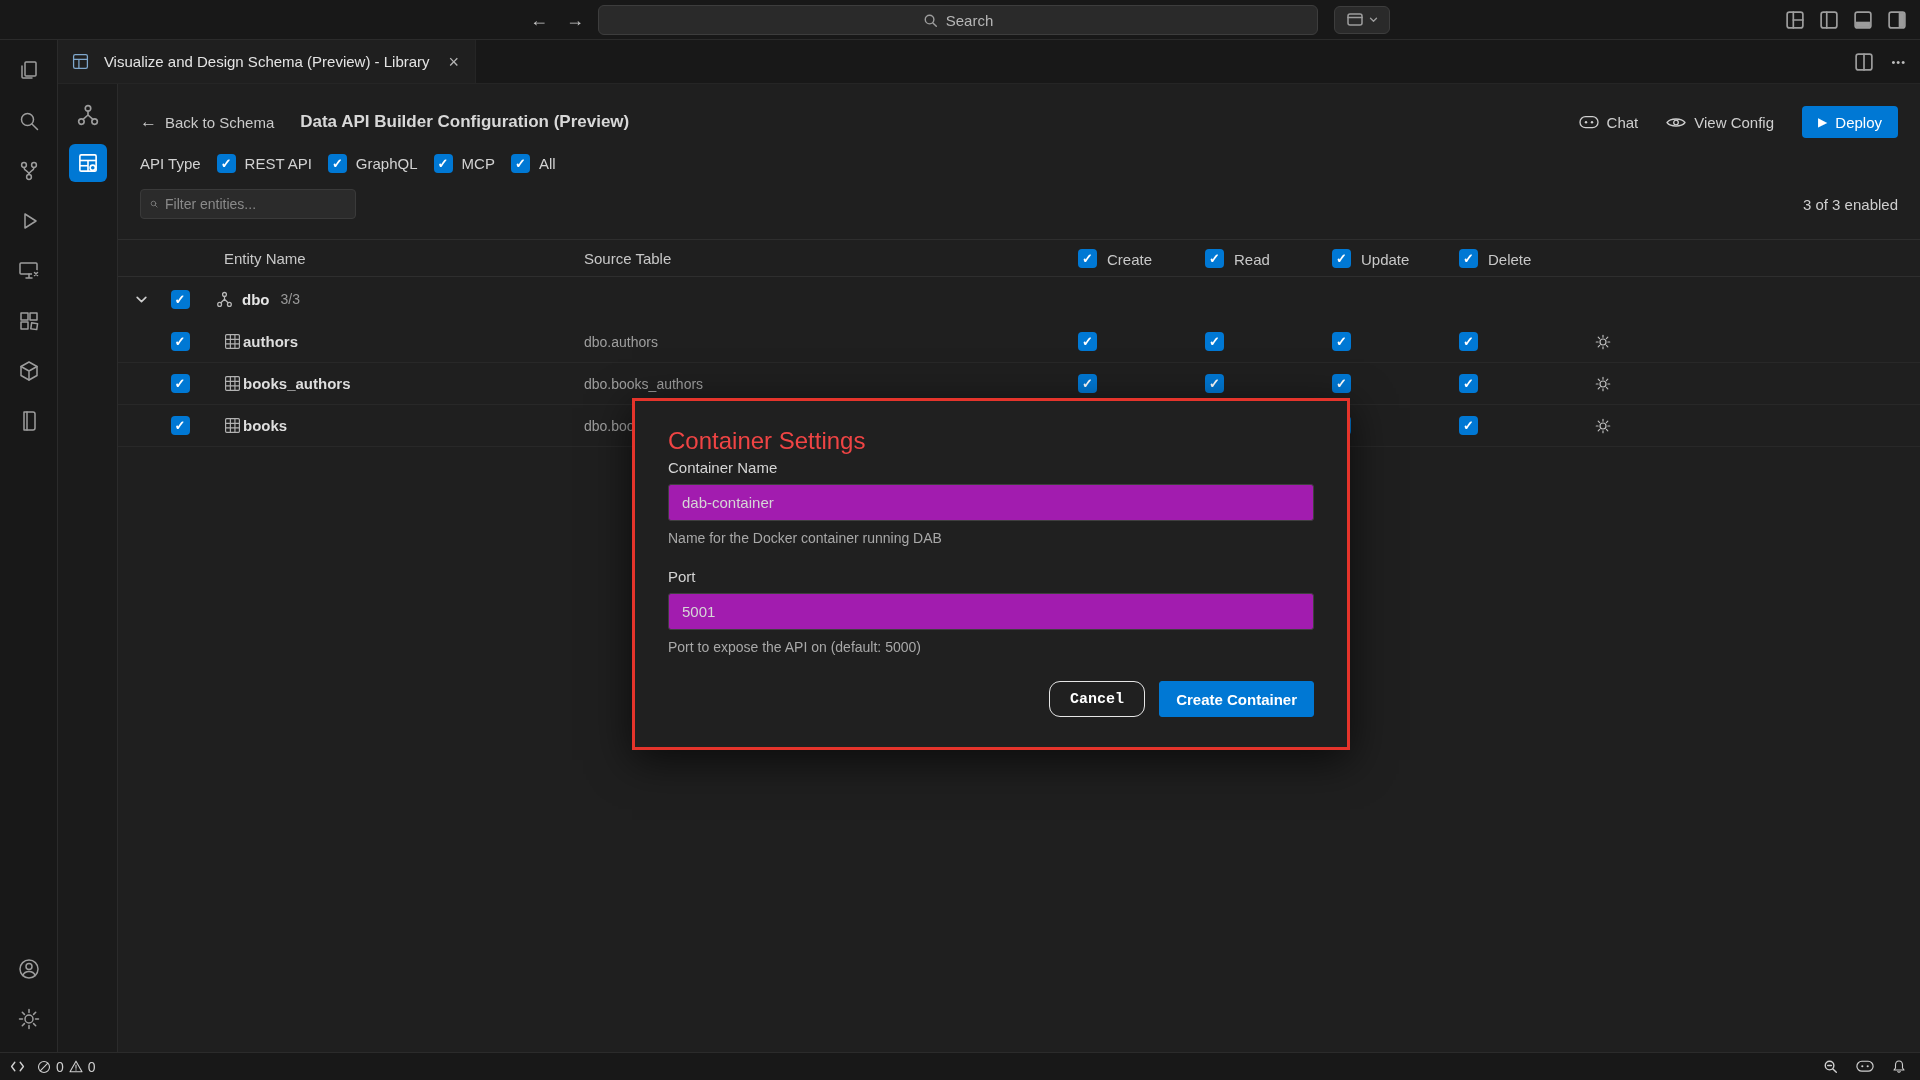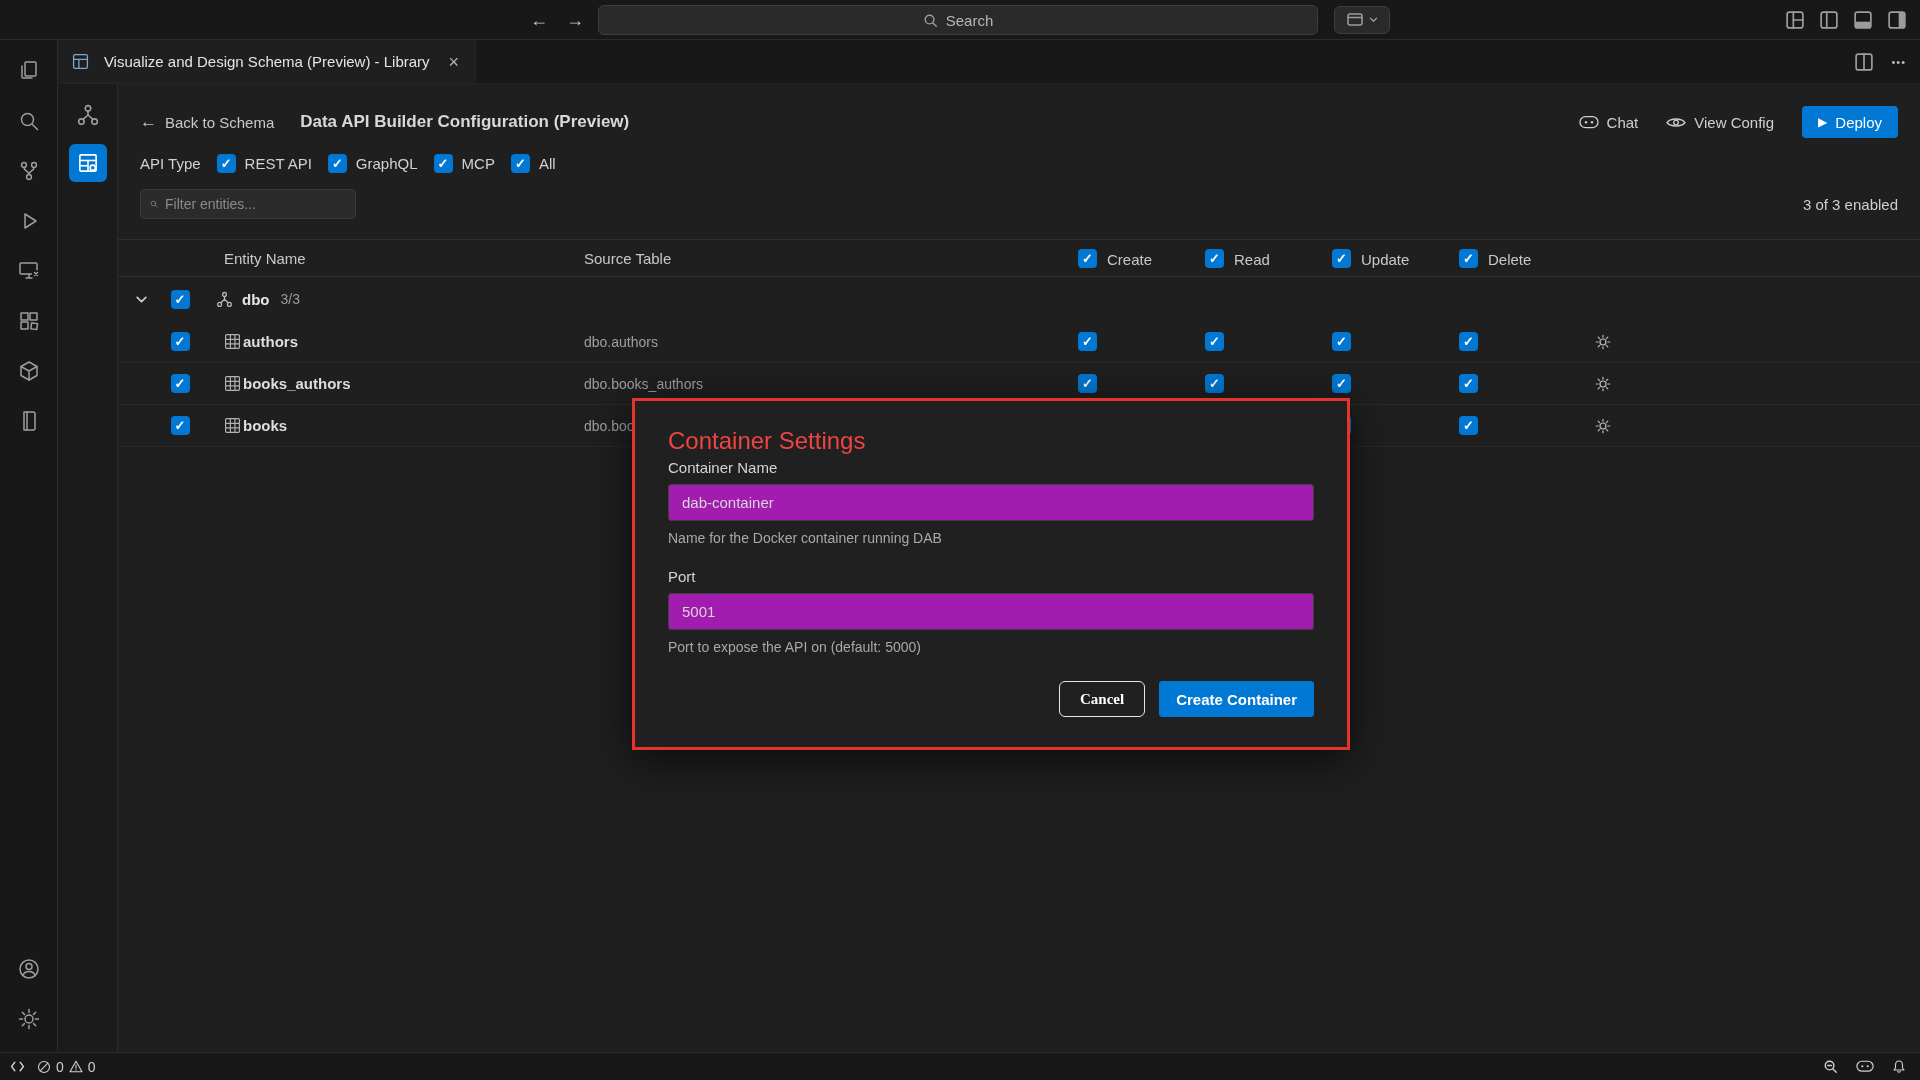--- a/index.html
+++ b/index.html
@@ -89,22 +89,22 @@
   
   .modal { position:absolute; left:632px; top:398px; width:718px; background:#202020;
     border:3px solid #e5342b; box-shadow:0 10px 40px rgba(0,0,0,0.65); padding:26px 33px 30px; z-index:10; }
   .modal-title { font-size:24px; font-weight:400; color:#ef4444; margin-bottom:4px; }
   .field-label { font-size:15px; color:#d4d4d4; margin-bottom:8px; }
   .field-input { width:100%; height:37px; background:#a21caf; border:1px solid #3f3f3f; border-radius:3px;
     color:#d6d6d6; font-size:15px; padding:0 13px; font-family:inherit; outline:none; }
   .field-help { font-size:14px; color:#a8a8a8; margin-top:9px; }
   .field-group + .field-group { margin-top:22px; }
   .modal-actions { display:flex; justify-content:flex-end; gap:14px; margin-top:26px; }
-  .btn-cancel { height:36px; padding:4px 20px; background:transparent; border:1px solid #e6e6e6; border-radius:6px;
-    color:#ffffff; font-size:15px; font-weight:600; font-family:Liberation Serif, serif; }
+  .btn-cancel { height:36px; padding:4px 20px; background:transparent; border:1px solid #e6e6e6; border-radius:11px;
+    color:#ffffff; font-size:15px; font-weight:600; font-family:Liberation Mono, monospace; }
   .btn-create { height:36px; padding:0 16px; background:#0078d4; border:1px solid #0078d4; border-radius:3px;
     color:#ffffff; font-size:15px; font-weight:700; font-family:inherit; }
 
   
   .statusbar { height:28px; background:#181818; border-top:1px solid #2b2b2b; display:flex; align-items:center;
     padding:0 14px 0 10px; font-size:14px; color:#cfcfcf; flex:0 0 auto; }
   .sb-left { display:flex; align-items:center; gap:12px; }
   .sb-problems { display:flex; align-items:center; gap:5px; }
   .sb-right { margin-left:auto; display:flex; align-items:center; gap:18px; }
 </style>

